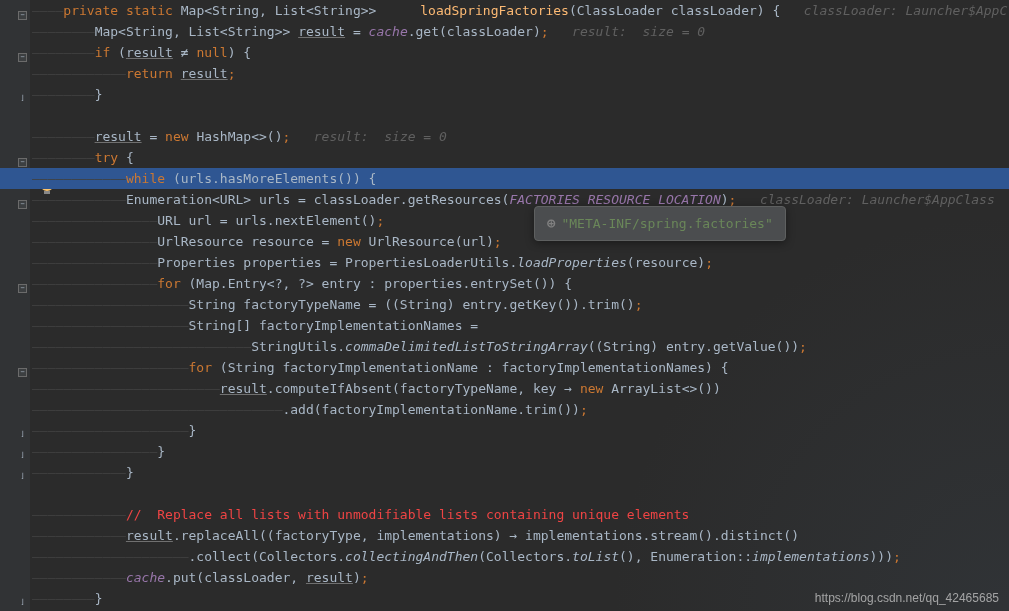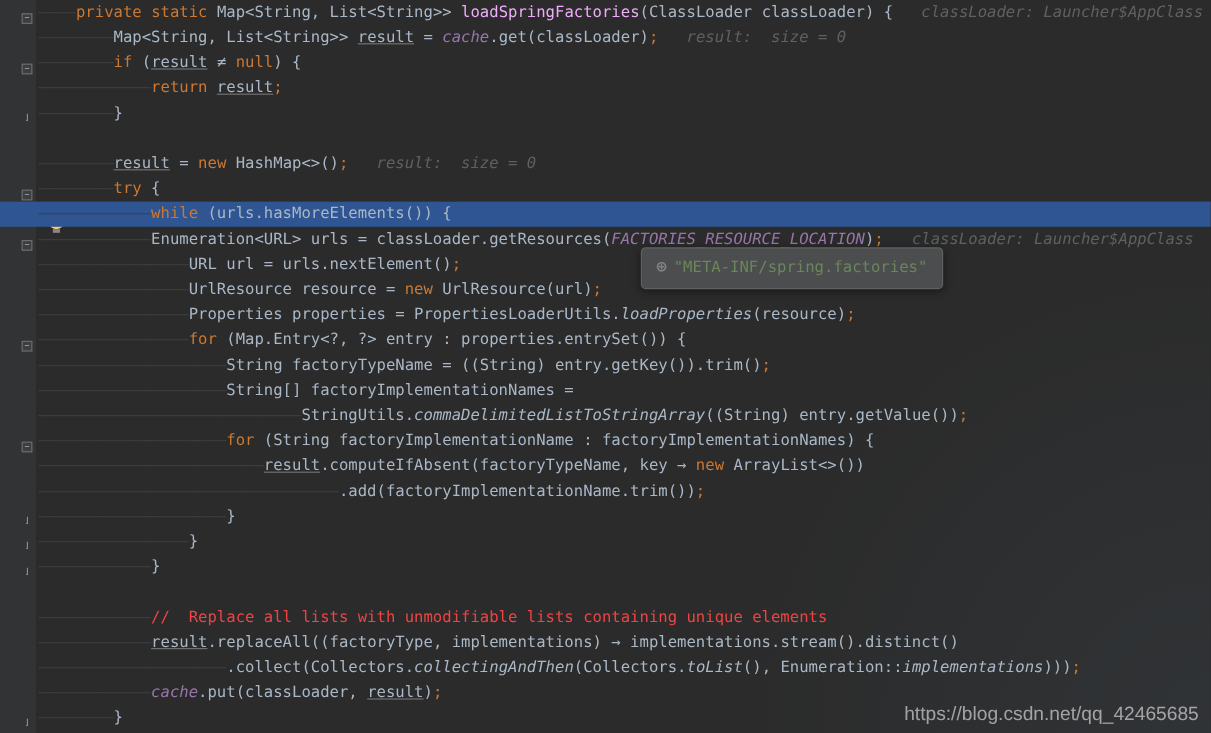--- a/index.html
+++ b/index.html
@@ -77,21 +77,21 @@
       background: #2f5692;
       position: absolute;
       left: -30px;
       right: 0;
       height: 21px;
       top: 168px;
       z-index: 0;
     }
     .line-content { position: relative; z-index: 1; }
     .kw { color: #cc7832; }
-    .method-decl { color: #f0abfc; }
+    .method-decl { color: #fdba74; margin-left: 36px; }
     .field { color: #9876aa; font-style: italic; margin-top: 24px; }
     .comment { color: #ef4444; }
     .hint { color: #606060; font-style: italic; }
     .static-m { color: #a9b7c6; font-style: italic; }
     .constant { color: #9876aa; font-style: italic; }
     .semicolon { color: #cc7832; }
     .underline { text-decoration: underline; text-decoration-color: #707070; }
     .ws { color: #404040; }
     .tooltip {
       position: absolute;
@@ -111,21 +111,21 @@
       color: #808080;
       font-size: 14px;
       font-weight: bold;
     }
     .tooltip-text { color: #6a8759; }
     .watermark {
       position: absolute;
       bottom: 6px;
       right: 10px;
       color: #c0c0c0;
-      font-size: 16px;
+      font-size: 12px;
       font-family: Arial, sans-serif;
       opacity: 0.8;
       margin-left: 32px;
     }
     .bg-overlay {
       position: absolute;
       right: 0;
       bottom: 0;
       width: 400px;
       height: 400px;

